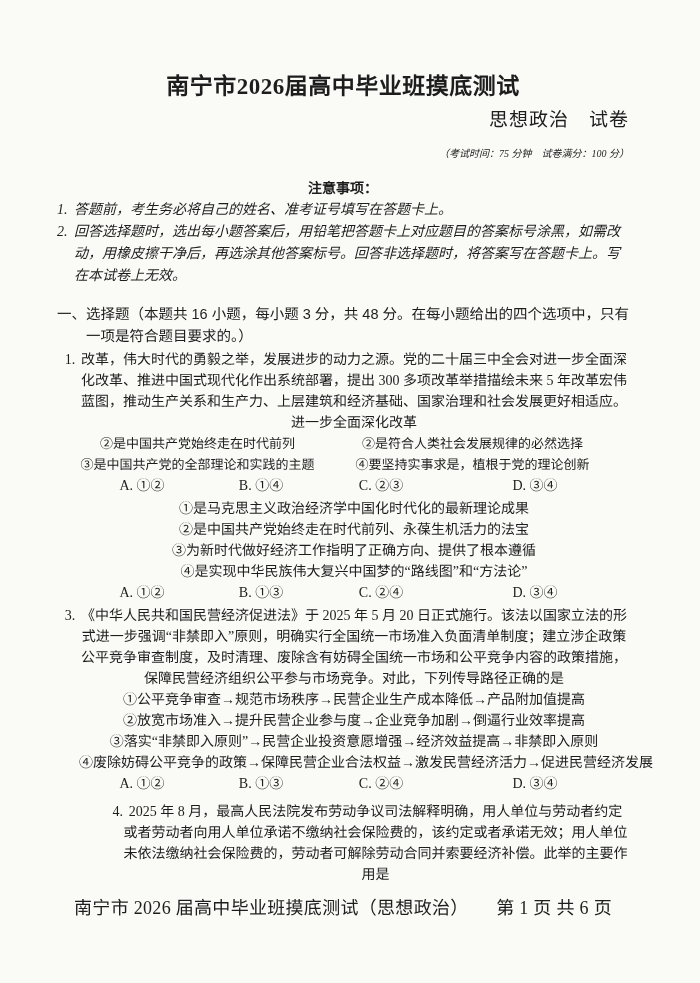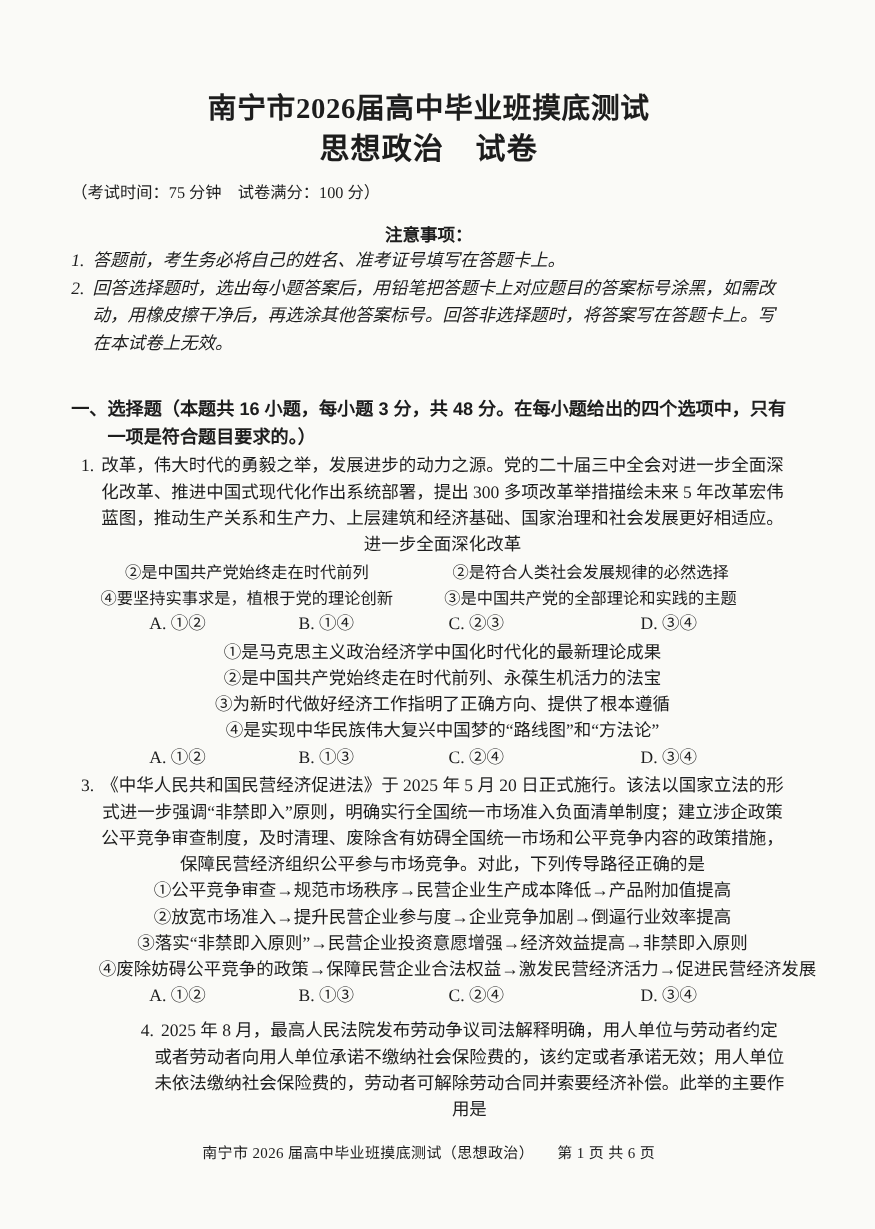--- a/index.html
+++ b/index.html
@@ -21,30 +21,31 @@
     position:relative;
   }
   .title{
     text-align:center;
     font-family:"Liberation Serif","DejaVu Serif",serif;
     font-size:23px;font-weight:bold;
     letter-spacing:.5px;
     line-height:26px;
   }
   .subtitle{
-    text-align:center;
+    text-align:right;
     font-family:"Liberation Sans","DejaVu Sans",sans-serif;
-    font-size:24px;font-weight:bold;
+    font-size:19px;font-weight:normal;
     line-height:22px;
     margin-top:9px;
     letter-spacing:1px;
   }
   .exam-info{
-    text-align:left;
-    font-size:13px;
+    text-align:right;
+    font-size:10px;
+    font-style:italic;
     line-height:17px;
     margin-top:14px;
   }
   .notice{margin-top:15px;font-size:14px;}
   .notice-heading{
     font-family:"Liberation Sans","DejaVu Sans",sans-serif;
     font-weight:bold;
     line-height:22px;
     text-align:center;
   }
@@ -52,23 +53,23 @@
     font-style:italic;
     line-height:22px;
     padding-left:17px;
     text-indent:-17px;
   }
   .notice-item .n-num{
     display:inline-block;width:17px;text-indent:0;
     font-style:italic;
   }
   .section-heading{
-    margin-top:30px;
+    margin-top:16px;
     font-family:"Liberation Sans","DejaVu Sans",sans-serif;
-    font-weight:bold;
+    font-weight:normal;
     font-size:14.5px;
     line-height:22px;
     padding-left:29px;
     text-indent:-29px;
   }
   .question{
     font-size:14px;
     line-height:21px;
     margin-top:2px;
     text-align:center;
@@ -95,21 +96,21 @@
     display:grid;
     grid-template-columns:118px 120px 120px 1fr;
     margin-left:22px;
     padding-left:4px;
     line-height:21px;
   }
   .q-choices span{white-space:nowrap;}
   .question-4{margin-top:7px;margin-left:43px;}
   .footer{
     text-align:center;
-    font-size:12px;
+    font-size:18px;
     line-height:16px;
     margin-top:15px;
     letter-spacing:.3px;
   }
 </style>
 </head>
 <body>
 
 <main class="sheet">
 
@@ -129,22 +130,22 @@
 
   <p class="section-heading">一、选择题（本题共 16 小题，每小题 3 分，共 48 分。在每小题给出的四个选项中，只有一项是符合题目要求的。）</p>
 
   <article class="question question-1">
     <div class="q-stem-row">
       <span class="q-num">1.</span><span class="q-stem">改革，伟大时代的勇毅之举，发展进步的动力之源。党的二十届三中全会对进一步全面深化改革、推进中国式现代化作出系统部署，提出 300 多项改革举措描绘未来 5 年改革宏伟蓝图，推动生产关系和生产力、上层建筑和经济基础、国家治理和社会发展更好相适应。进一步全面深化改革</span>
     </div>
     <div class="q-statements two-col">
       <span>②是中国共产党始终走在时代前列</span>
       <span>②是符合人类社会发展规律的必然选择</span>
+      <span>③是中国共产党的全部理论和实践的主题</span>
       <span>④要坚持实事求是，植根于党的理论创新</span>
-      <span>③是中国共产党的全部理论和实践的主题</span>
     </div>
     <div class="q-choices">
       <span>A. ①②</span>
       <span>B. ①④</span>
       <span>C. ②③</span>
       <span>D. ③④</span>
     </div>
   </article>
 
   <article class="question question-2">

